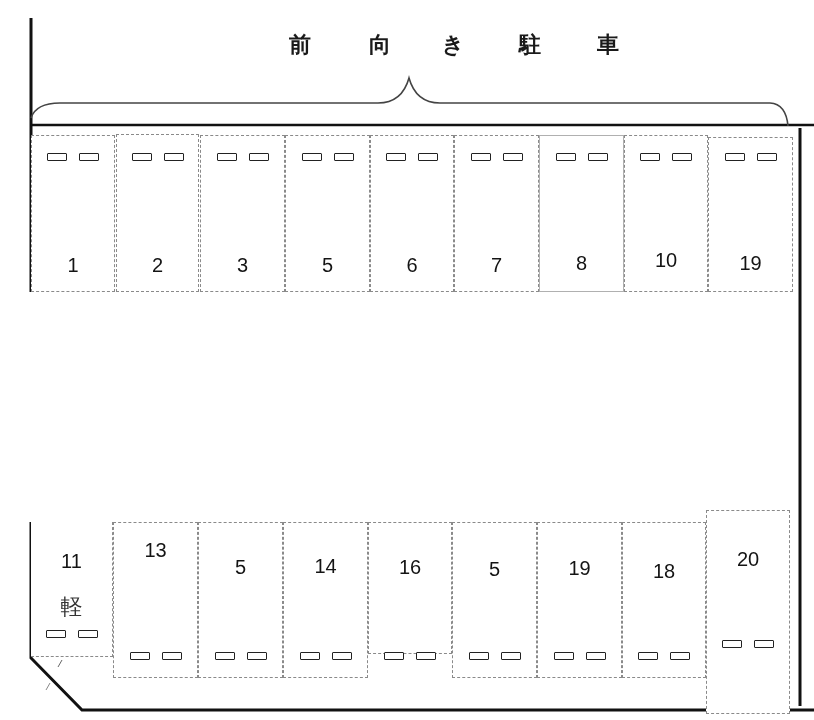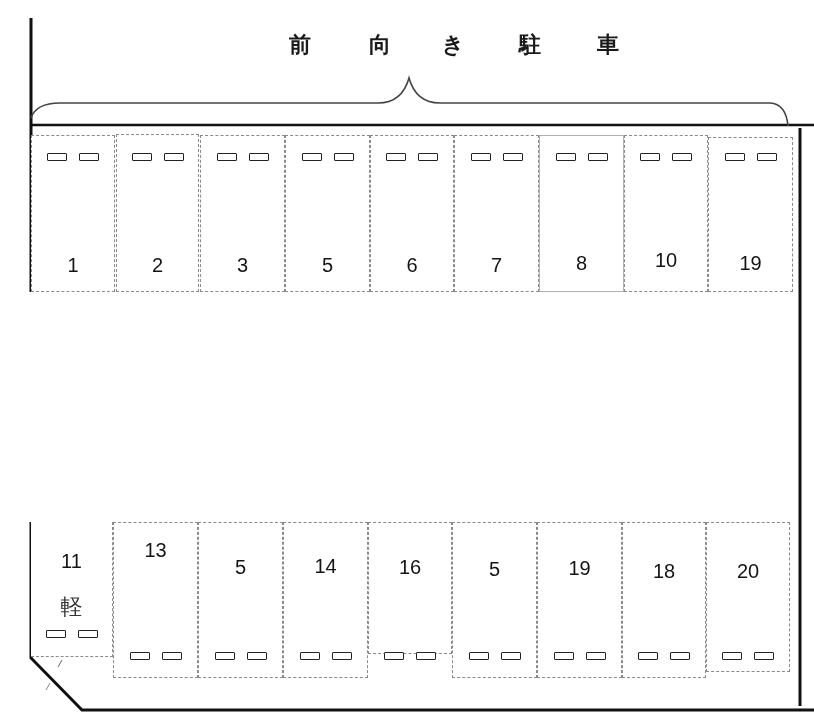--- a/index.html
+++ b/index.html
@@ -158,20 +158,20 @@
       </div>
     <div class="num" style="top:34px">19</div>
   </div>
   <div class="stall" style="left:622px;top:522px;width:84px;height:156px">
     <div class="stops" style="top:129px">
         <div class="stop"></div>
         <div class="stop"></div>
       </div>
     <div class="num" style="top:37px">18</div>
   </div>
-  <div class="stall" style="left:706px;top:522px;width:84px;height:150px">
+  <div class="stall" style="left:706px;top:510px;width:84px;height:204px">
     <div class="stops" style="top:129px">
         <div class="stop"></div>
         <div class="stop"></div>
       </div>
     <div class="num" style="top:37px">20</div>
   </div>
 </div>
 
 </body></html>

